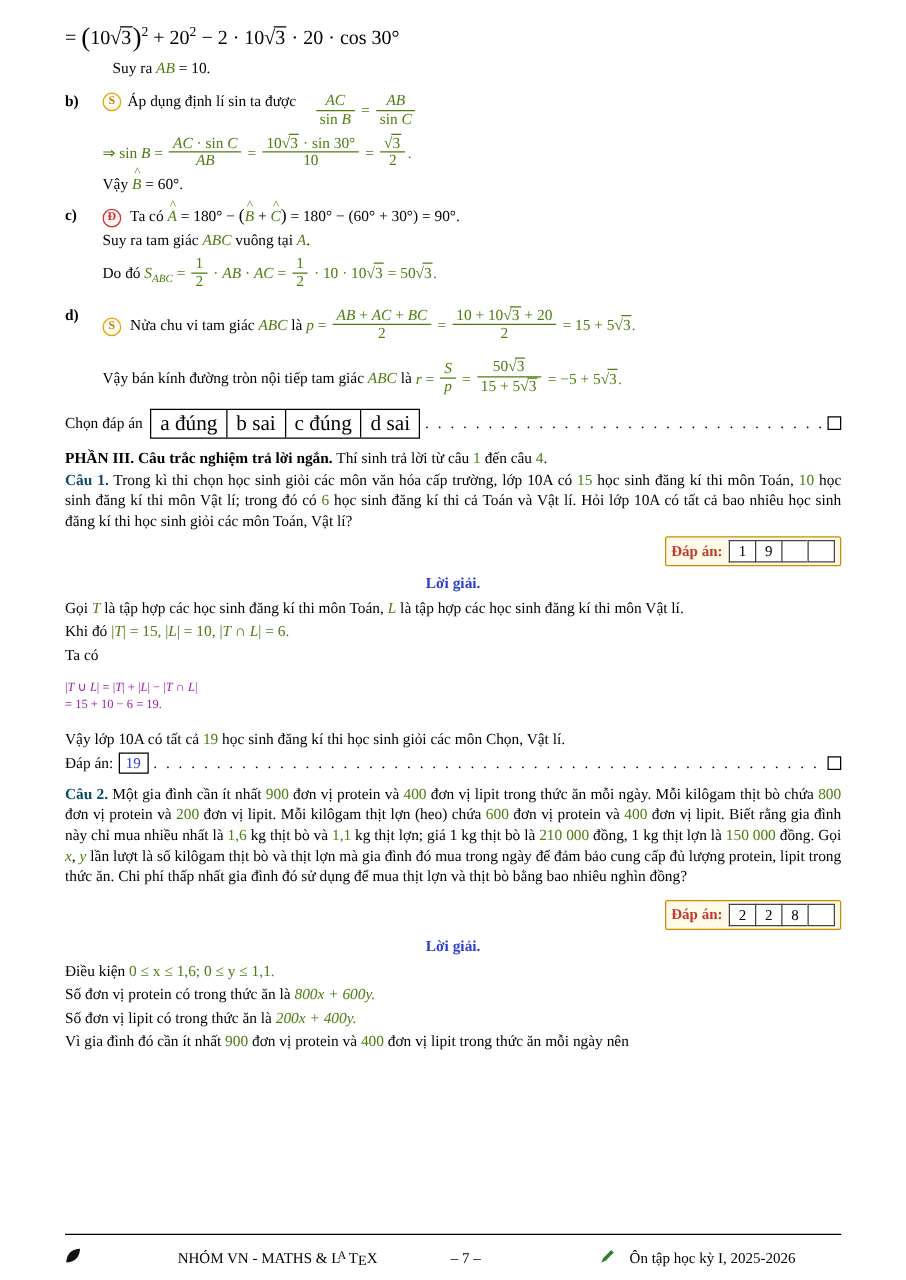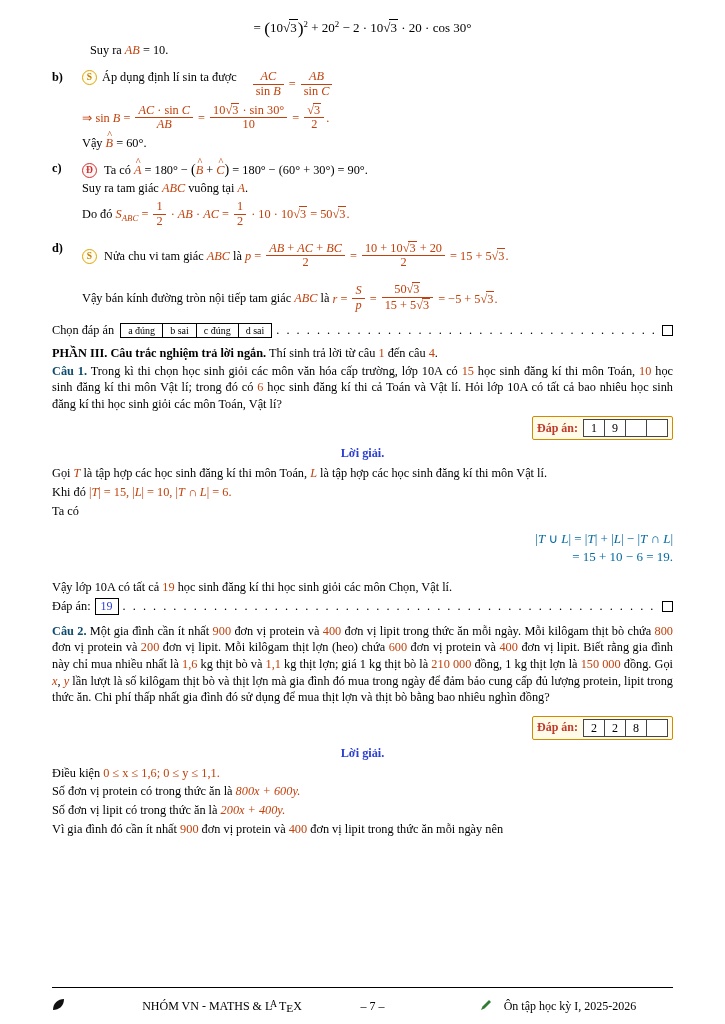--- a/index.html
+++ b/index.html
@@ -16,21 +16,21 @@
     position: relative;
     overflow: hidden;
   }
   .page {
     position: relative;
     width: 725px;
     height: 1024px;
     box-sizing: border-box;
     padding: 18px 52px 0 52px;
   }
-  .blue { color: #c2410c; }
+  .blue { color: #4d7c0f; }
   .math { font-family: "Liberation Serif", serif; }
   .it { font-style: italic; }
 
   
   .frac {
     display: inline-block;
     vertical-align: -0.52em;
     text-align: center;
     line-height: 1.12;
     margin: 0 2px;
@@ -49,21 +49,21 @@
   .hat::after {
     content: "^";
     position: absolute;
     left: 50%;
     transform: translateX(-50%);
     top: -0.72em;
     font-size: 0.85em;
   }
 
   
-  .topline { text-align: center; margin: 0 0 4px 0; font-size: 13px; }
+  .topline { margin: 0 0 4px 0; font-size: 16px; }
   .topline2 { text-align: center; margin: 0 0 12px 0; font-size: 13px; padding-right: 118px;}
 
   .indent1 { margin-left: 38px; }
   .itemblk { margin: 0 0 0 0; position: relative; }
   .itemlabel {
     position: absolute;
     left: 0;
     top: 0;
     font-weight: bold;
   }
@@ -90,21 +90,21 @@
   .choose-row {
     display: flex;
     align-items: center;
     margin: 10px 0 6px 0;
   }
   .choose-label { margin-right: 6px; }
   .boxgrp { display: flex; border: 1px solid #000; }
   .boxgrp span {
     padding: 1px 7px;
     border-right: 1px solid #000;
-    font-size: 10px;
+    font-size: 17px;
   }
   .boxgrp span:last-child { border-right: none; }
   .dotfill {
     flex: 1;
     margin: 0 4px;
     overflow: hidden;
     white-space: nowrap;
     letter-spacing: 2px;
     color: #000;
   }
@@ -136,21 +136,21 @@
     text-align: center;
     border: 1px solid #444;
     border-right: none;
     background: #fff;
     font-size: 12px;
   }
   .dapan .cells span:last-child { border-right: 1px solid #444; }
 
   .loigiai { text-align: center; color: #2b3fd0; font-weight: bold; margin: 6px 0 4px 0; }
 
-  .eqc { text-align: right; color: #0369a1; margin: 6px 0 2px 0; font-size: 13px; }
+  .eqc { text-align: left; color: #a21caf; margin: 6px 0 2px 0; font-size: 10px; }
 
   .ans-line { display: flex; align-items: center; margin: 2px 0 6px 0; }
   .ans-box {
     border: 1px solid #000;
     padding: 0px 5px;
     color: #2b3fd0;
     font-size: 12px;
     margin-left: 4px;
   }
 

